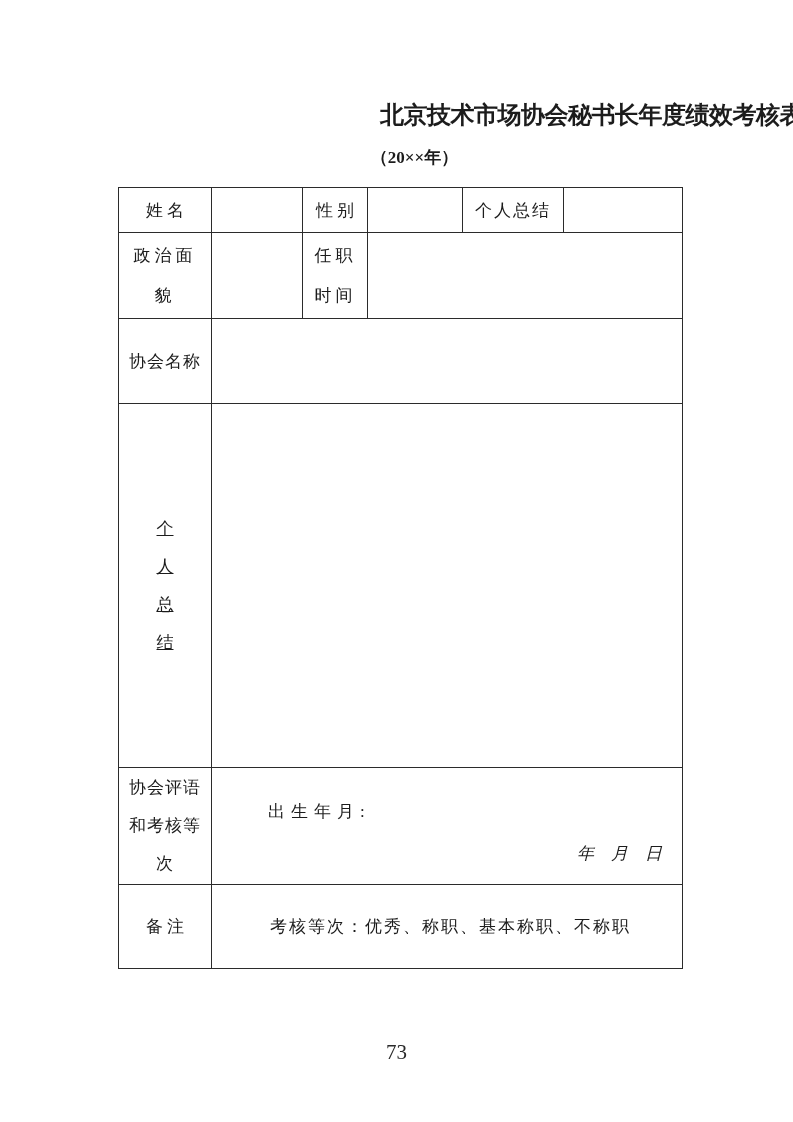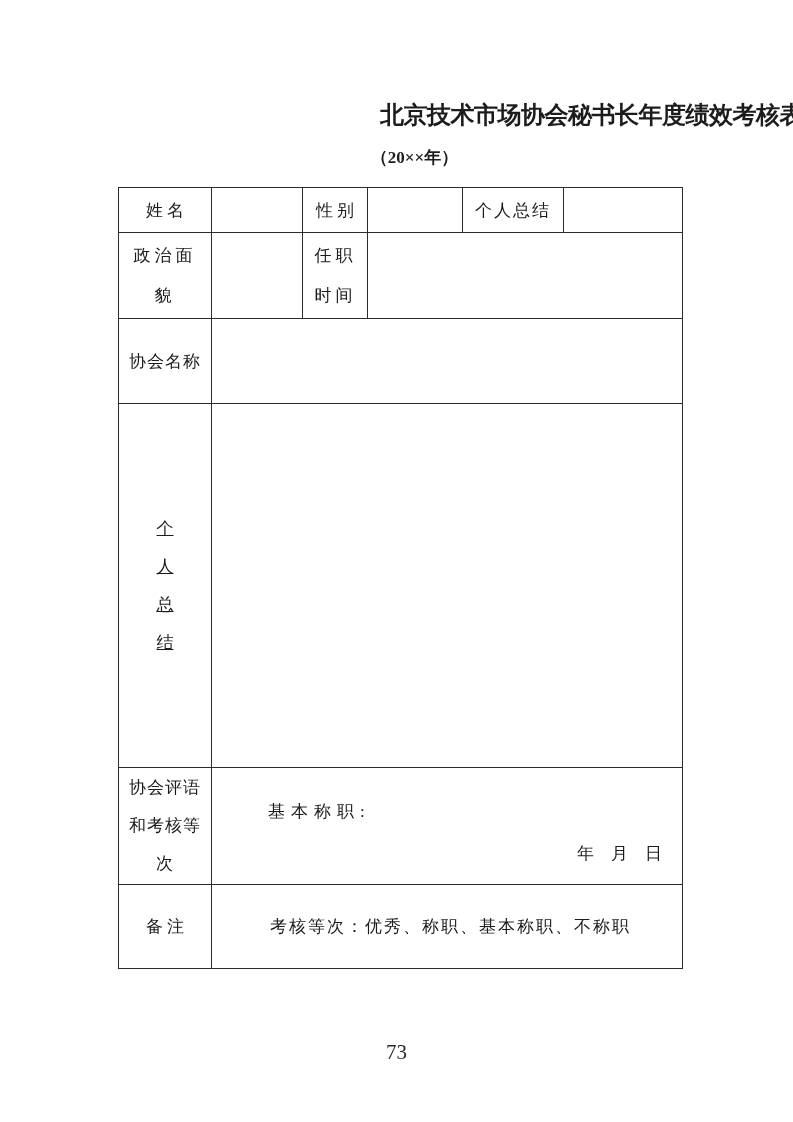--- a/index.html
+++ b/index.html
@@ -81,20 +81,21 @@
   .sig-line {
     text-align: left;
     padding: 14px 0 0 56px;
     letter-spacing: 6px;
     line-height: 24px;
   }
   .date-line {
     text-align: right;
     padding: 18px 20px 0 0;
     line-height: 24px;
+    font-style: italic;
   }
   .remarks-text { letter-spacing: 2px; margin-left: 7px; }
 
   .page-number {
     position: absolute;
     top: 1040px;
     left: 0;
     width: 100%;
     text-align: center;
     font-size: 21px;
@@ -157,21 +158,21 @@
           <span class="wrap-sum">个人总结</span>
         </td>
         <td colspan="5"></td>
       </tr>
 
       <tr class="r5">
         <td>
           <span class="wrap-rev">协会评语和考核等次</span>
         </td>
         <td colspan="5" class="review-cell">
-          <div class="sig-line">基本称职:</div>
+          <div class="sig-line">出生年月:</div>
           <div class="date-line">年　月　日</div>
         </td>
       </tr>
 
       <tr class="r6">
         <td>
           <span class="ls4">备注</span>
         </td>
         <td colspan="5">
           <span class="remarks-text">考核等次：优秀、称职、基本称职、不称职</span>

